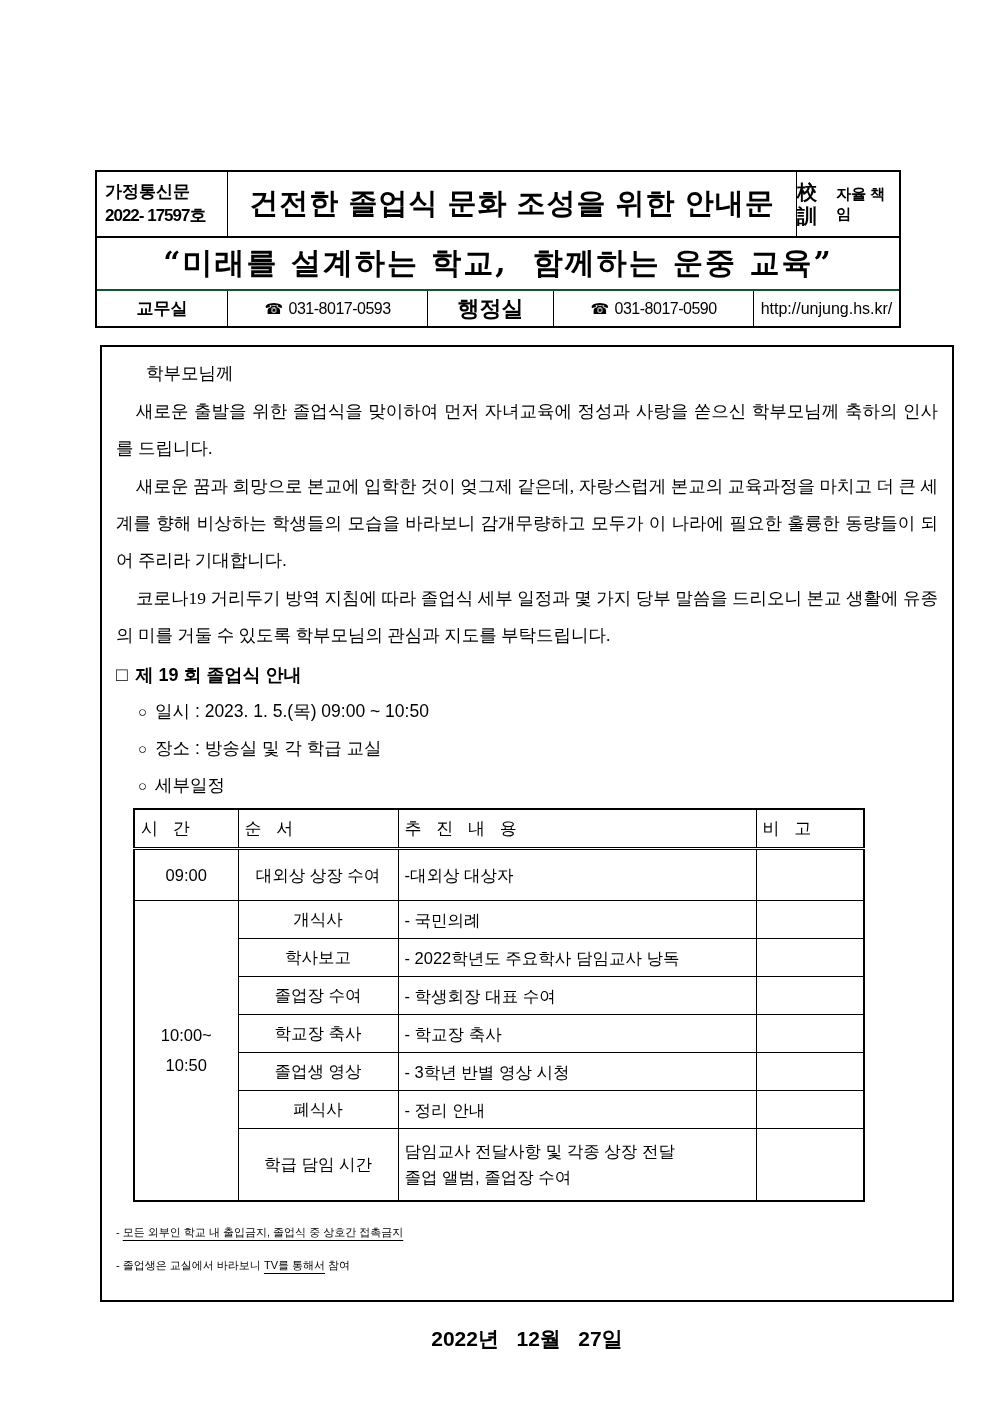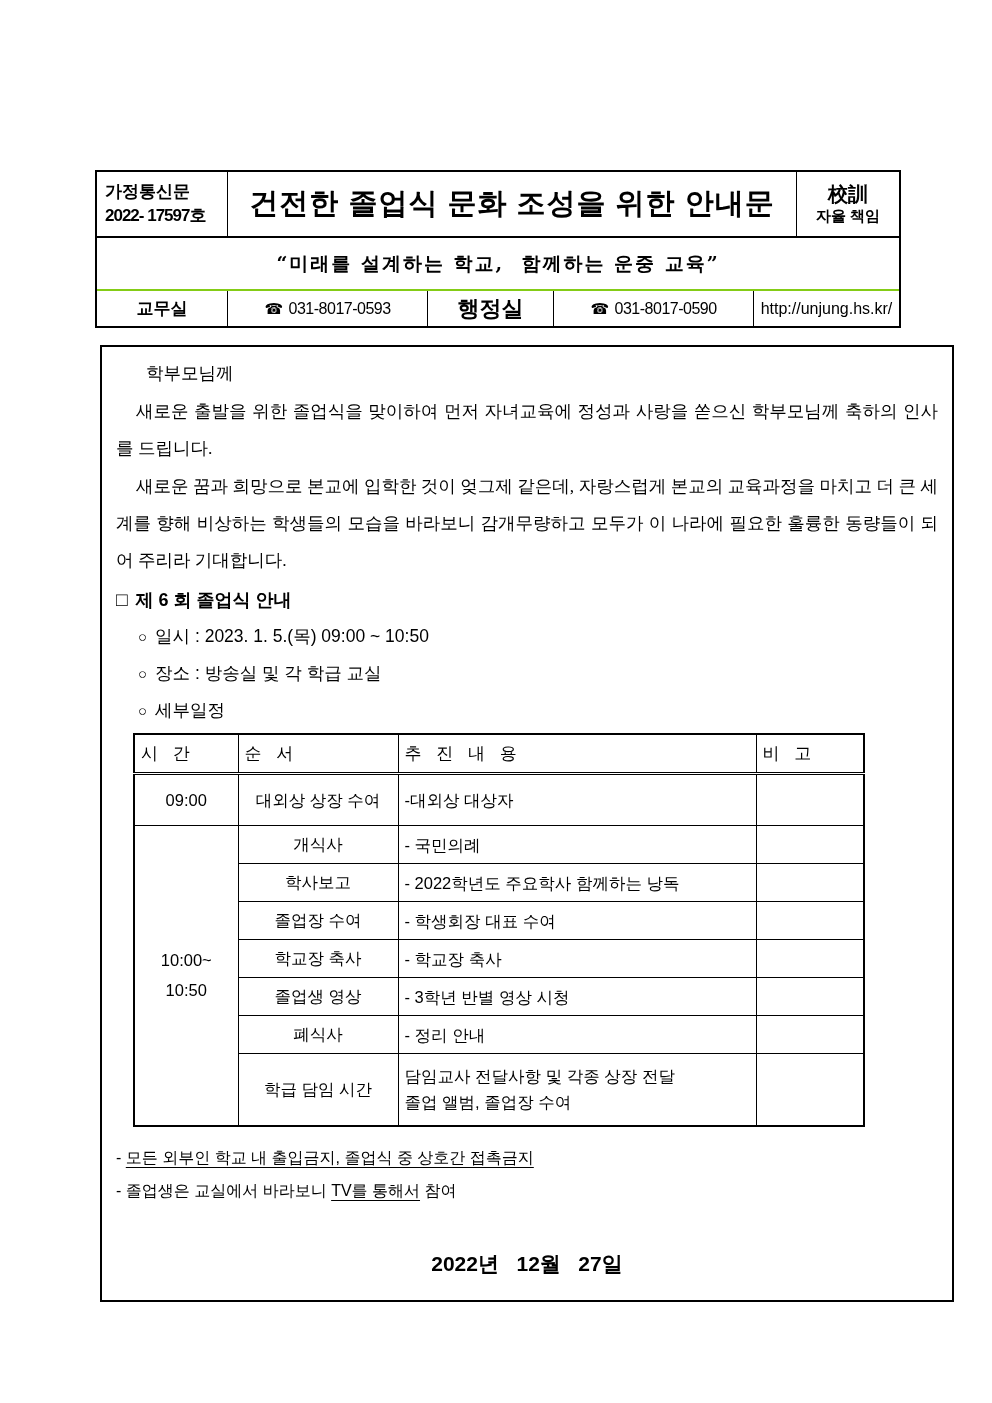--- a/index.html
+++ b/index.html
@@ -26,30 +26,30 @@
     padding:8px 8px 0 8px; line-height:24px;
   }
   .hdr-doc .doc-no { font-family:"Liberation Sans","DejaVu Sans",sans-serif; letter-spacing:-1px; font-weight:bold; }
   .hdr-title {
     flex:1; display:flex; align-items:center; justify-content:center;
     font-family:"Liberation Sans","DejaVu Sans",sans-serif;
     font-size:29px; font-weight:bold; letter-spacing:1px;
   }
   .hdr-motto {
     width:103px; border-left:1px solid #000;
-    display:flex; flex-direction:column; align-items:center; justify-content:center;
+    display:flex; flex-direction:row; align-items:center; justify-content:center;
     font-family:"Liberation Sans","DejaVu Sans",sans-serif; font-weight:bold;
   }
   .hdr-motto .motto-l { font-size:20px; line-height:24px; }
   .hdr-motto .motto-v { font-size:15px; line-height:20px; }
   .hdr-row2 {
-    height:53px; border-bottom:2px solid #84cc16;
+    height:53px; border-bottom:2px solid #14532d;
     display:flex; align-items:center; justify-content:center;
     font-family:"DejaVu Serif","Liberation Serif",serif;
-    font-size:19px; font-weight:600; letter-spacing:2px; white-space:pre;
+    font-size:30px; font-weight:600; letter-spacing:2px; white-space:pre;
   }
   .hdr-row3 { display:flex; height:35px; font-size:16px; }
   .hdr-row3 .c {
     display:flex; align-items:center; justify-content:center;
     border-right:1px solid #000; height:100%;
     font-family:"Liberation Sans","DejaVu Sans",sans-serif;
   }
   .hdr-row3 .c:last-child { border-right:none; }
   .c-office1 { width:131px; font-weight:bold; font-size:17px; }
   .c-phone1  { width:200px; letter-spacing:-0.5px; }
@@ -92,21 +92,21 @@
   }
   .sched .t-row1 td { height:52px; }
   .sched .t-small td { height:23px; }
   .sched .t-last td { height:72px; }
   .sched .col-time { text-align:center; white-space:pre-line; line-height:30px; }
   .sched .col-order { text-align:center; }
   .sched .col-content { text-align:left; white-space:pre-line; line-height:26px; }
   .sched .col-note { }
 
   
-  .notes { margin-top:14px; font-family:"Liberation Sans","DejaVu Sans",sans-serif; font-size:16px; line-height:33px; }
+  .notes { margin-top:14px; font-family:"Liberation Sans","DejaVu Sans",sans-serif; font-size:11px; line-height:33px; }
   .note .ul { text-decoration:underline; text-underline-offset:4px; }
   .datel {
     margin-top:38px; text-align:center;
     font-family:"Liberation Sans","DejaVu Sans",sans-serif;
     font-size:21px; font-weight:bold; letter-spacing:0px; white-space:pre;
   }
 </style>
 </head>
 <body>
 
@@ -137,23 +137,24 @@
         <span>031-8017-0590</span>
       </div>
       <div class="c c-url">http://unjung.hs.kr/</div>
     </div>
   </div>
 
   <div class="bodybox">
     <div class="salut">학부모님께</div>
     <p class="para">새로운 출발을 위한 졸업식을 맞이하여 먼저 자녀교육에 정성과 사랑을 쏟으신 학부모님께 축하의 인사를 드립니다.</p>
     <p class="para">새로운 꿈과 희망으로 본교에 입학한 것이 엊그제 같은데, 자랑스럽게 본교의 교육과정을 마치고 더 큰 세계를 향해 비상하는 학생들의 모습을 바라보니 감개무량하고 모두가 이 나라에 필요한 훌륭한 동량들이 되어 주리라 기대합니다.</p>
+    <p class="para">코로나19 거리두기 방역 지침에 따라 졸업식 세부 일정과 몇 가지 당부 말씀을 드리오니 본교 생활에 유종의 미를 거둘 수 있도록 학부모님의 관심과 지도를 부탁드립니다.</p>
 
     <div class="sec-head">
-      <span class="box-marker">□</span><span>제 6 회 졸업식 안내</span>
+      <span class="box-marker">□</span><span>제 19 회 졸업식 안내</span>
     </div>
 
     <ul class="blist">
       <li><span class="bullet">○</span><span>일시 : 2023. 1. 5.(목) 09:00 ~ 10:50</span></li>
       <li><span class="bullet">○</span><span>장소 : 방송실 및 각 학급 교실</span></li>
       <li><span class="bullet">○</span><span>세부일정</span></li>
     </ul>
 
     <table class="sched">
       <colgroup>
@@ -179,21 +180,21 @@
         </tr>
         <tr class="t-small">
           <td class="col-time" rowspan="7">10:00~
 10:50</td>
           <td class="col-order">개식사</td>
           <td class="col-content">- 국민의례</td>
           <td class="col-note"></td>
         </tr>
         <tr class="t-small">
           <td class="col-order">학사보고</td>
-          <td class="col-content">- 2022학년도 주요학사 함께하는 낭독</td>
+          <td class="col-content">- 2022학년도 주요학사 담임교사 낭독</td>
           <td class="col-note"></td>
         </tr>
         <tr class="t-small">
           <td class="col-order">졸업장 수여</td>
           <td class="col-content">- 학생회장 대표 수여</td>
           <td class="col-note"></td>
         </tr>
         <tr class="t-small">
           <td class="col-order">학교장 축사</td>
           <td class="col-content">- 학교장 축사</td>

